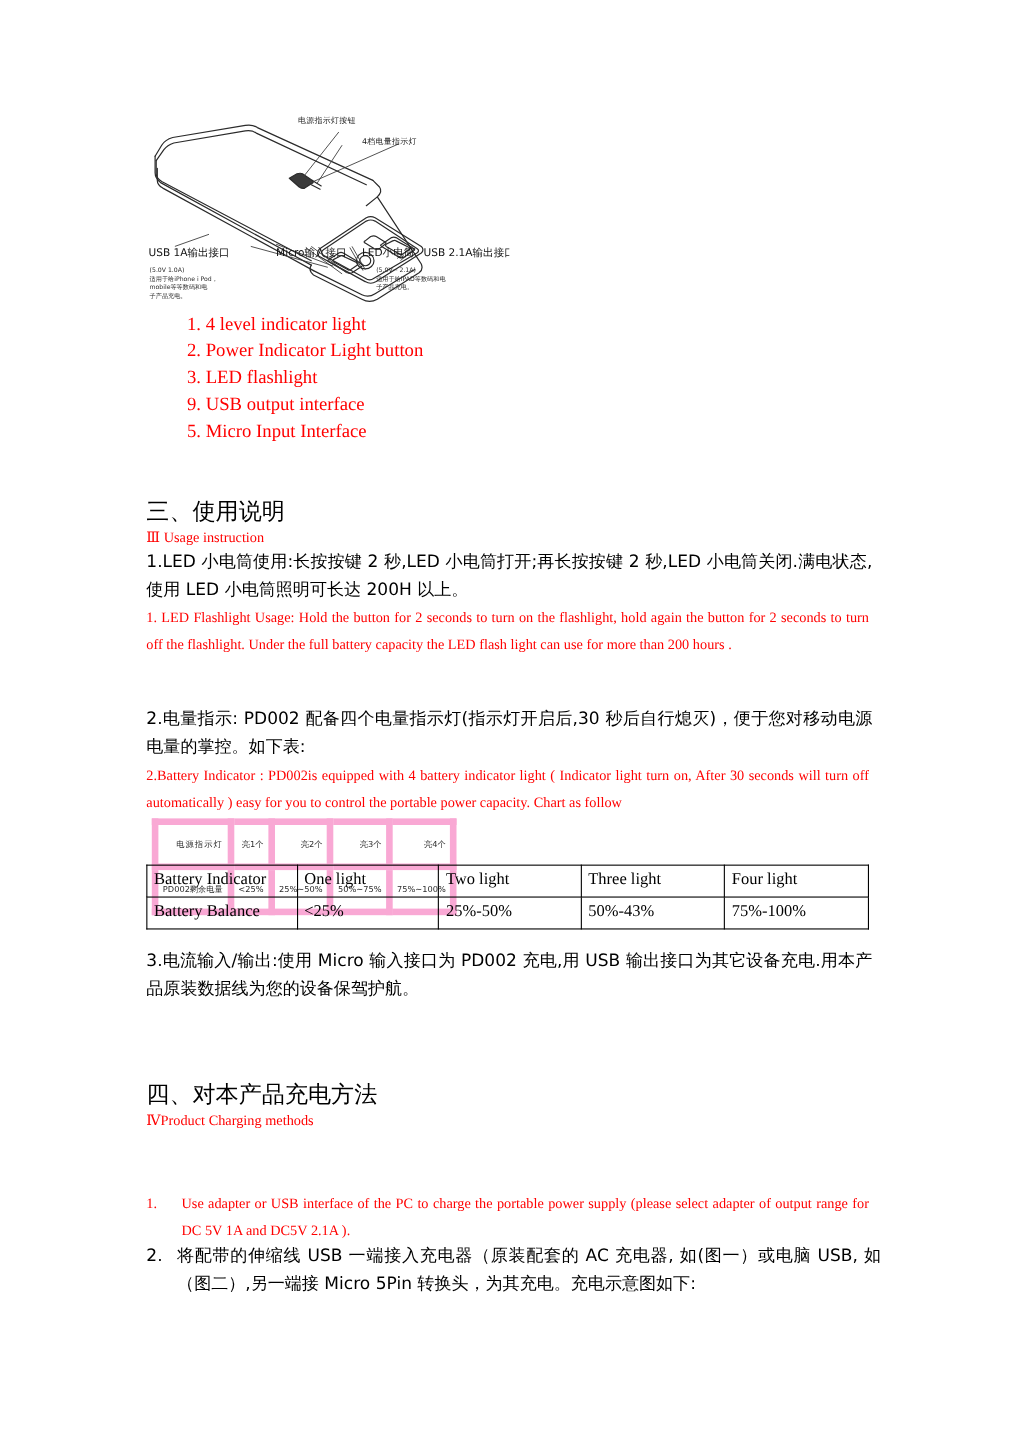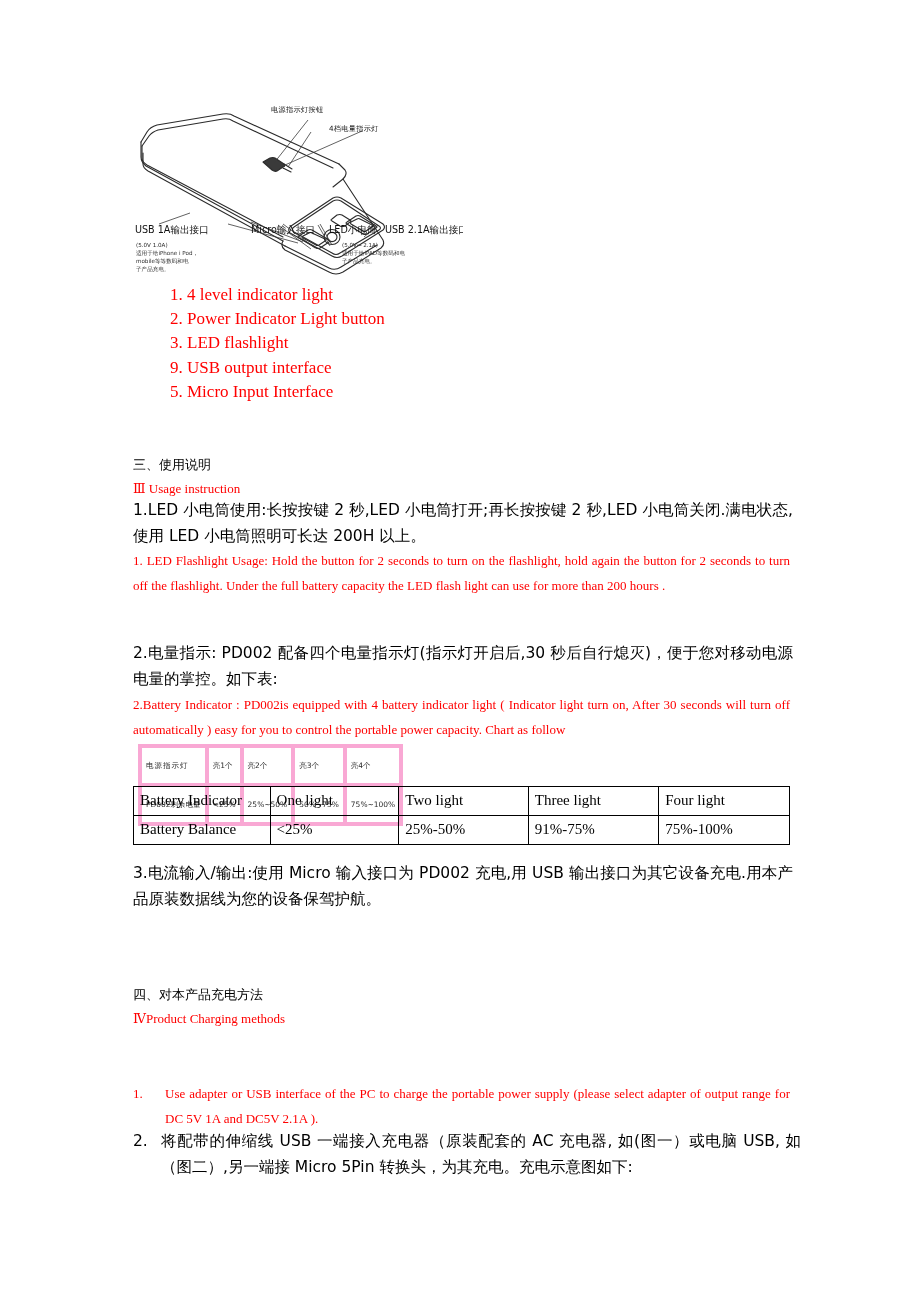--- a/index.html
+++ b/index.html
@@ -69,21 +69,21 @@
   }
   .list-red {
     font-family: "Liberation Serif", "DejaVu Serif", serif;
     font-size: 17px;
     line-height: 24.2px;
     color: #ff0000;
     margin-left: 34px;
   }
   .heading-cn {
     font-family: "DejaVu Sans", "Liberation Serif", serif;
-    font-size: 13px;
+    font-size: 21px;
     line-height: 26px;
     color: #000;
   }
   .heading-en {
     font-family: "Liberation Serif", "DejaVu Serif", serif;
     font-size: 13px;
     line-height: 22px;
     color: #ff0000;
   }
   .justify { text-align: justify; text-justify: inter-word; }
@@ -92,23 +92,23 @@
   .mini-table {
     position: absolute;
     left: 138px;
     top: 744px;
     border-collapse: collapse;
     font-family: "DejaVu Sans", "Liberation Sans", sans-serif;
     font-size: 7.5px;
     color: #2b2b2b;
   }
   .mini-table td {
-    border: 4px solid #f9a8d4;
+    border: 6px solid #f9a8d4;
     padding: 12px 4px;
-    text-align: left;
+    text-align: right;
     white-space: nowrap;
     line-height: 11px;
   }
   .mini-table td.wide { letter-spacing: 1px; }
 
   
   .main-table {
     position: absolute;
     left: 133px;
     top: 786px;
@@ -255,21 +255,21 @@
       <td class="c0">Battery Indicator</td>
       <td class="c1">One light</td>
       <td class="c2">Two light</td>
       <td class="c3">Three light</td>
       <td class="c4">Four light</td>
     </tr>
     <tr>
       <td class="c0">Battery Balance</td>
       <td class="c1">&lt;25%</td>
       <td class="c2">25%-50%</td>
-      <td class="c3">91%-75%</td>
+      <td class="c3">50%-43%</td>
       <td class="c4">75%-100%</td>
     </tr>
   </tbody>
     </table>
 
   <div class="blk cn justify" style="left:133px; top:860px; width:660px;">3.电流输入/输出:使用 Micro 输入接口为 PD002 充电,用 USB 输出接口为其它设备充电.用本产品原装数据线为您的设备保驾护航。</div>
 
 
   <div class="blk heading-en" style="left:133px; top:1008px; width:420px;">ⅣProduct Charging methods</div>
 

